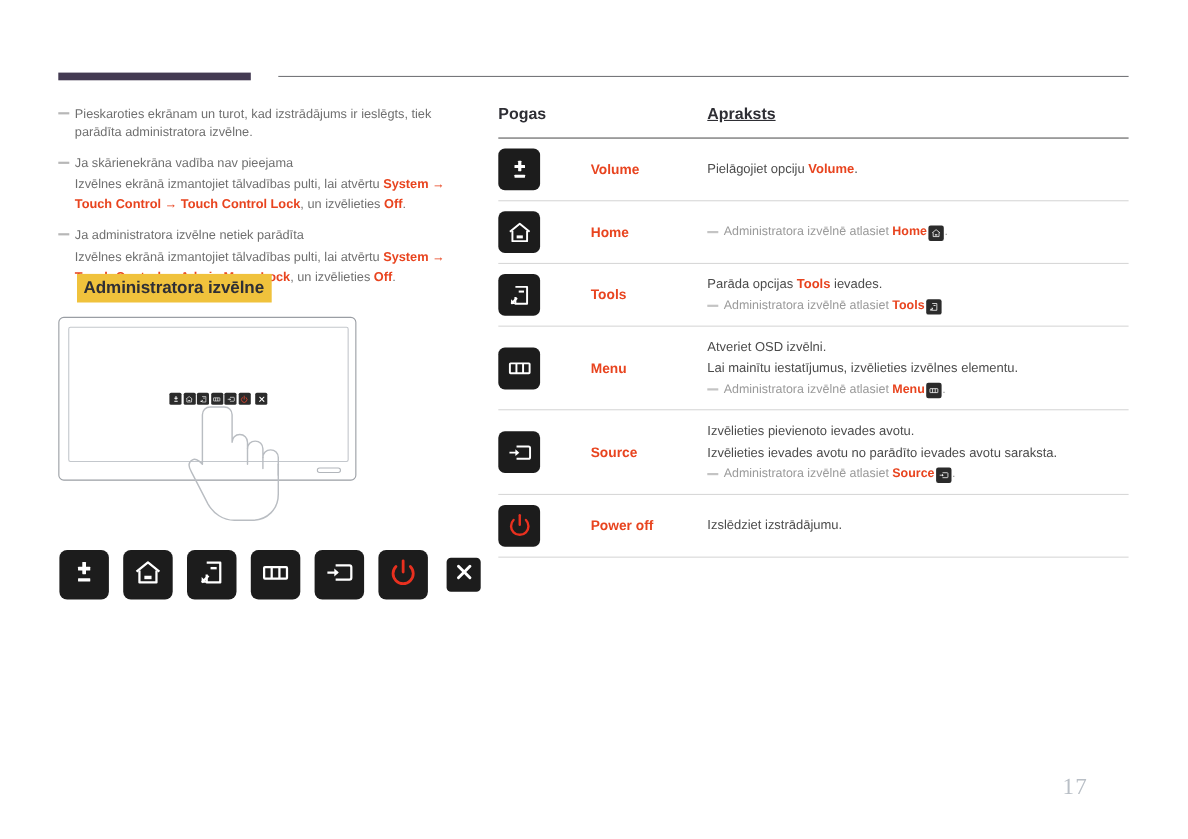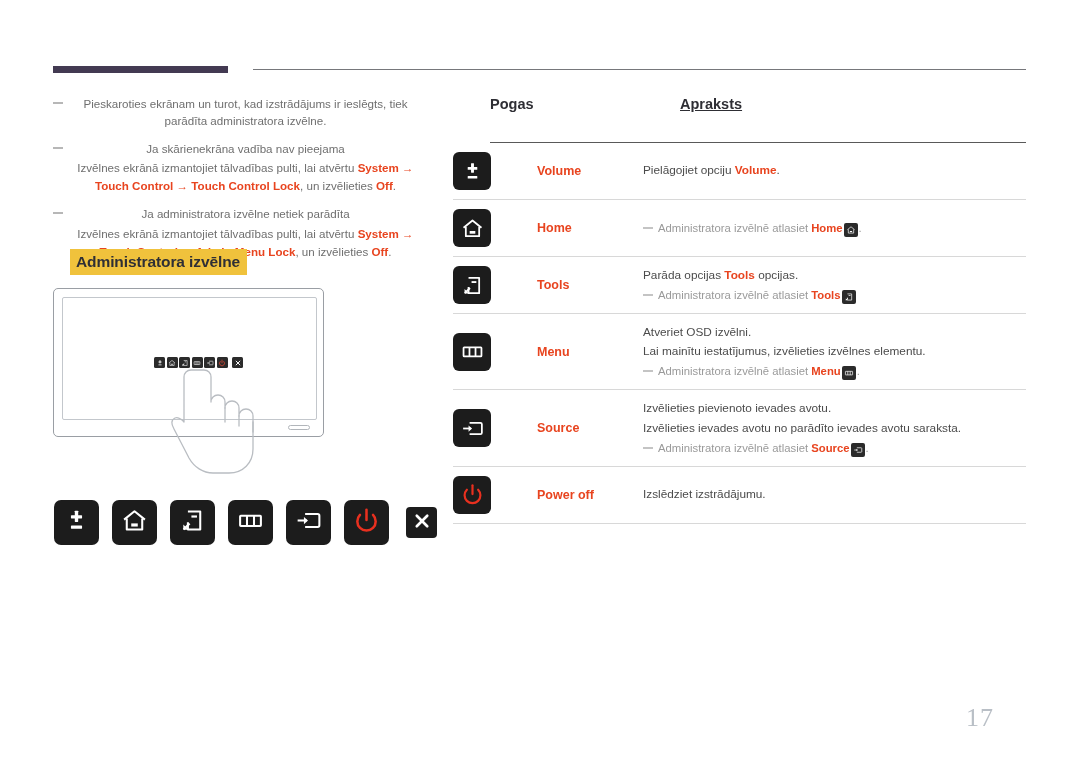--- a/index.html
+++ b/index.html
@@ -21,21 +21,21 @@
   }
   .rule-line {
     position: absolute; left: 253px; top: 69px;
     width: 773px; height: 1px;
     background: #76777b;
   }
 
   
   .left-col { position: absolute; left: 53px; top: 96px; width: 370px; }
 
-  .note { position: relative; padding-left: 15px; margin-bottom: 11px; text-align: center; }
+  .note { position: relative; padding-left: 15px; margin-bottom: 11px; }
   .note .dash {
     position: absolute; left: 0; top: 6px;
     width: 10px; height: 2px; background: #b7b7b7;
   }
   .note-head {
     font-size: 11.6px; color: #6f6f6f; line-height: 1.45;
   }
   .note-sub {
     font-size: 11.6px; color: #6f6f6f; line-height: 1.55;
     margin-top: 2px;
@@ -101,23 +101,22 @@
     border-radius: 7px;
     margin-right: 13px;
     display: flex; align-items: center; justify-content: center;
   }
   .bigkey.xkey { width: 31px; height: 31px; border-radius: 4px; margin-right: 0; margin-left: 4px; }
 
   
   .table { position: absolute; left: 453px; top: 96px; width: 573px; }
   .thead {
     display: flex;
-    padding-bottom: 30px;
+    padding-bottom: 13px;
     border-bottom: 1.6px solid #595959;
-    margin-left: 37px;
   }
   .th {
     font-size: 14.5px; font-weight: bold; color: #2e2e34;
   }
   .th.c1 { width: 190px; }
   .th.c2 { flex: 1; text-decoration: underline; }
 
   .trow {
     display: flex; align-items: center;
     border-bottom: 1px solid #d8d8d8;
@@ -154,21 +153,21 @@
     display: inline-flex; align-items: center; justify-content: center;
     width: 14px; height: 14px;
     background: #2b2b2b; border-radius: 2px;
     vertical-align: -3px; margin: 0 1px;
   }
   .ibadge svg { display: block; }
 
   
   .pageno {
     position: absolute; left: 966px; top: 703px;
-    font-size: 26px; color: #b9bfc6;
+    font-size: 21px; color: #b9bfc6;
     font-family: "Liberation Serif", serif;
     letter-spacing: 1px;
   }
 </style>
 </head>
 <body>
 
 <div class="page">
 
   <div class="rule-bar"></div>
@@ -391,21 +390,21 @@
                   <path d="M8.2 4.6 L18.4 4.6 L18.4 19.4 L8.2 19.4 L8.2 13.4"></path>
                   <rect x="11.1" y="7.8" width="4.6" height="1.8" fill="#ffffff" stroke="none"></rect>
                   <path d="M4.6 19.4 L9.6 14.4" stroke-width="1.8"></path>
                   <path d="M4.4 15.3 L4.4 19.6 L8.7 19.6" fill="#ffffff" stroke="none"></path>
                 </g>
               </svg>
             </div>
           </div>
           <div class="cell-name">Tools</div>
           <div class="cell-desc">
-            <div class="dline"><span>Parāda opcijas </span><b>Tools</b><span> opcijas.</span></div>
+            <div class="dline"><span>Parāda opcijas </span><b>Tools</b><span> ievades.</span></div>
             <div class="subnote"><span class="dash"></span><span>Administratora izvēlnē atlasiet </span><b>Tools</b><span class="ibadge">
                 <svg width="10" height="10" viewBox="0 0 24 24">
                   <g fill="none" stroke="#ffffff" stroke-width="1.7" stroke-linejoin="round">
                     <path d="M8.2 4.6 L18.4 4.6 L18.4 19.4 L8.2 19.4 L8.2 13.4"></path>
                     <rect x="11.1" y="7.8" width="4.6" height="1.8" fill="#ffffff" stroke="none"></rect>
                     <path d="M4.6 19.4 L9.6 14.4" stroke-width="1.8"></path>
                     <path d="M4.4 15.3 L4.4 19.6 L8.7 19.6" fill="#ffffff" stroke="none"></path>
                   </g>
                 </svg>
               </span><span></span></div>

